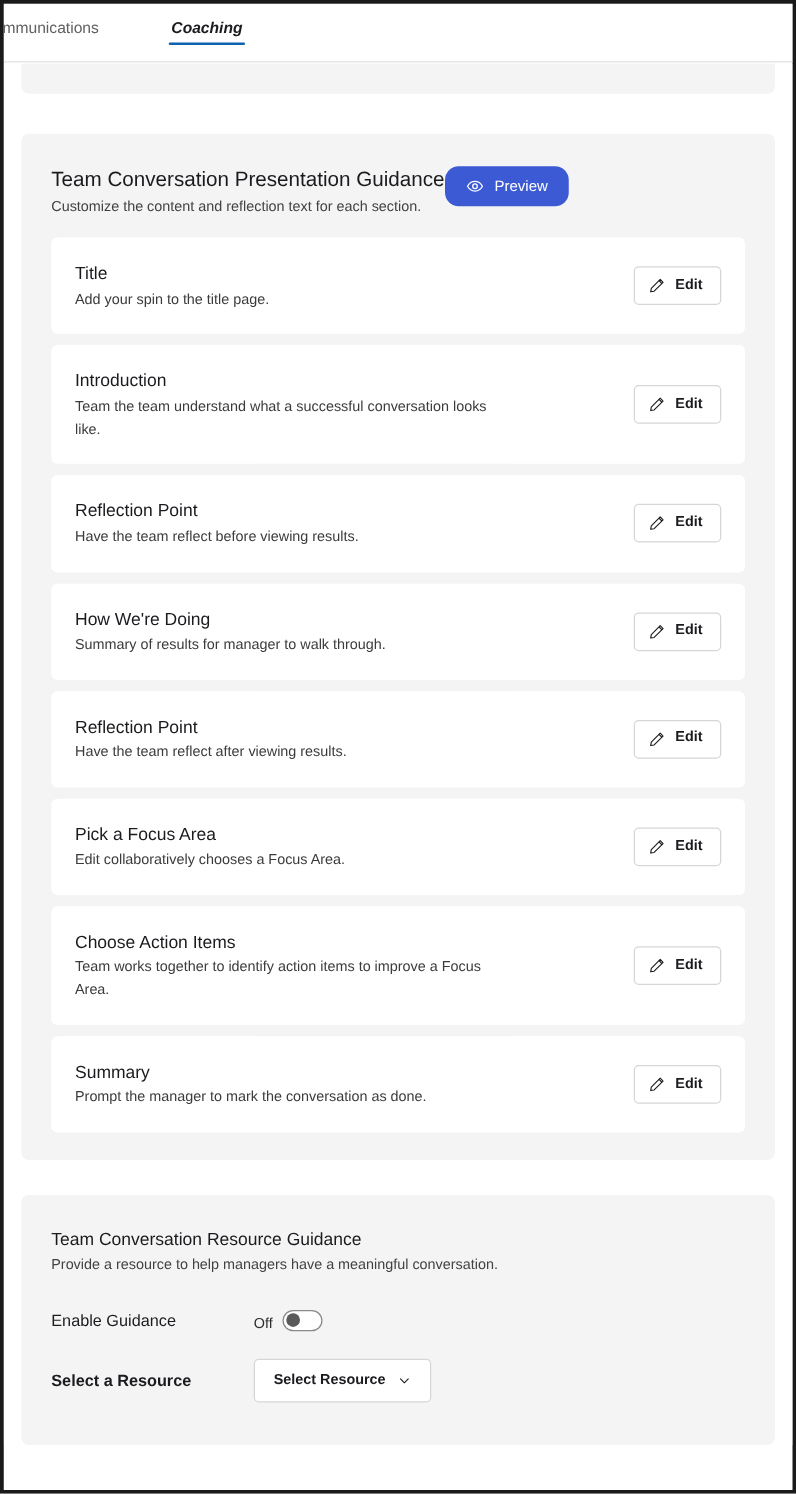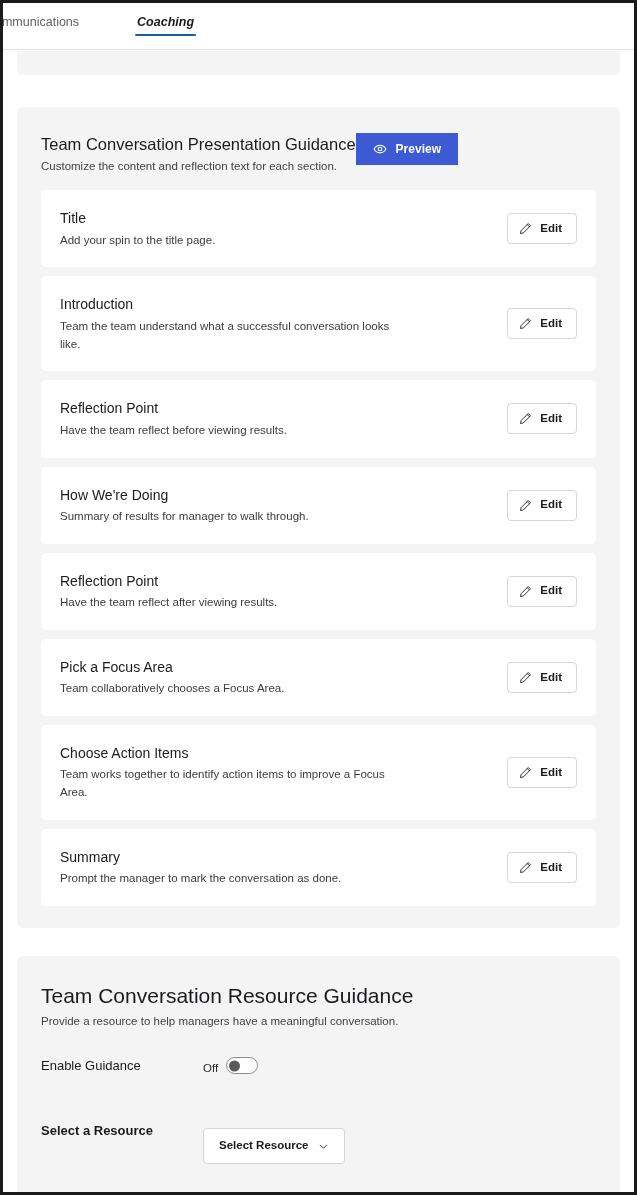--- a/index.html
+++ b/index.html
@@ -107,24 +107,24 @@
   }
 
   
   .btn-preview {
     display: inline-flex;
     align-items: center;
     gap: 9px;
     background: #3b5ad4;
     color: #ffffff;
     border: none;
-    border-radius: 0;
+    border-radius: 11px;
     font-family: "Liberation Sans", sans-serif;
     font-size: 12px;
-    font-weight: bold;
+    font-weight: normal;
     padding: 9px 17px;
     cursor: pointer;
     line-height: 1;
     white-space: nowrap;
   }
   .btn-preview svg { display:block; }
 
   
   .rows { display: block; }
   .row {
@@ -175,21 +175,21 @@
     text-align: center;
   }
   .btn-edit svg { display:block; }
 
   
   .card-resource {
     margin-top: 28px;
     padding: 26px 24px 34px 24px;
   }
   .res-title {
-    font-size: 21px;
+    font-size: 14px;
     color: #1b1b1f;
     line-height: 1.35;
     margin: 0 0 3px 0;
     font-weight: normal;
   }
   .res-sub {
     font-size: 11.5px;
     color: #424242;
     line-height: 1.4;
     margin: 0 0 28px 0;
@@ -251,21 +251,20 @@
     border: 1px solid #d6d6d6;
     border-radius: 4px;
     font-family: "Liberation Sans", sans-serif;
     font-size: 11.5px;
     font-weight: bold;
     color: #1b1b1f;
     padding: 11px 15px;
     cursor: pointer;
     line-height: 1;
     white-space: nowrap;
-    margin-top: 32px;
   }
   .dropdown svg { display:block; }
 </style>
 </head>
 <body>
 
 <div id="screen">
 
   <div class="tabbar">
     <div class="tab inactive">
@@ -377,21 +376,21 @@
                 <path d="M10.1 3.1 12.9 5.9"></path>
               </svg>
             </span>
             <span>Edit</span>
           </button>
         </div>
 
         <div class="row">
           <div class="row-text">
             <p class="row-title">Pick a Focus Area</p>
-            <p class="row-desc">Team collaboratively chooses a Focus Area.</p>
+            <p class="row-desc">Edit collaboratively chooses a Focus Area.</p>
           </div>
           <button class="btn-edit">
             <span>
               <svg width="13" height="13" viewBox="0 0 16 16" fill="none" stroke="#1b1b1f" stroke-width="1.1" stroke-linejoin="round">
                 <path d="M11.3 1.9 14.1 4.7 5.3 13.5 1.9 14.1 2.5 10.7 11.3 1.9Z"></path>
                 <path d="M10.1 3.1 12.9 5.9"></path>
               </svg>
             </span>
             <span>Edit</span>
           </button>

